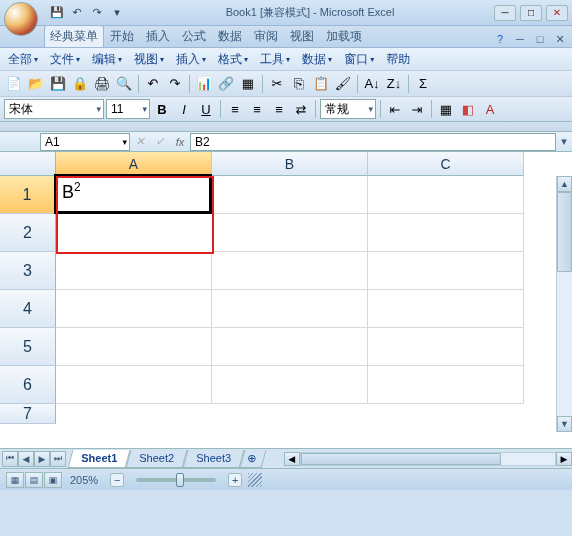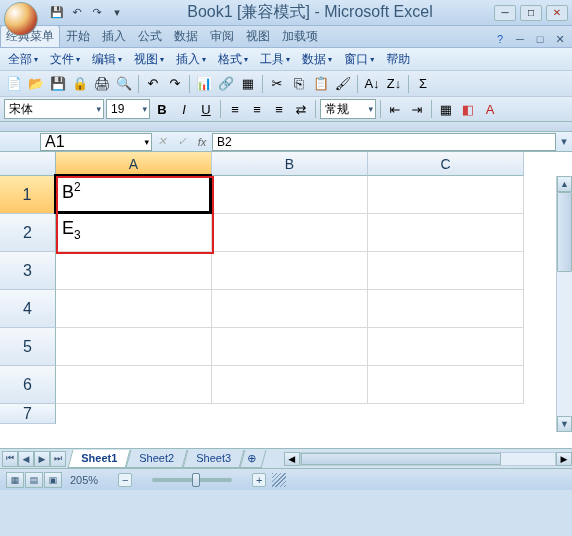--- a/index.html
+++ b/index.html
@@ -2,46 +2,46 @@
 <html><head>
 <meta charset="utf-8">
 <style>
   * { box-sizing: border-box; margin: 0; padding: 0; font-family: "Microsoft YaHei", "SimSun", sans-serif; }
   body { width: 572px; height: 536px; background: #cfe0f0; overflow: hidden; }
   
   .titlebar { height: 26px; background: linear-gradient(#d6e6f6,#bcd4ec); display: flex; align-items: center; padding: 0 4px; border-bottom: 1px solid #9db8d6; }
   .office-btn { width: 34px; height: 34px; border-radius: 50%; background: radial-gradient(circle at 30% 30%, #fff, #f0c070 40%, #c05030 70%, #3060a0); position: absolute; top: 2px; left: 4px; border: 1px solid #8aa; z-index: 10; }
   .qat { display:flex; gap:2px; align-items:center; margin-left:44px;}
   .qat-btn { width:18px; height:18px; display:flex; align-items:center; justify-content:center; font-size:11px; color:#345; }
-  .title-text { flex:1; text-align:center; font-size:16px; color:#3a5a7a; }
+  .title-text { flex:1; text-align:center; font-size:11px; color:#3a5a7a; }
   .win-ctrl { display:flex; gap:4px; }
   .win-btn { width:22px; height:16px; background:#d8e6f4; border:1px solid #9bb; display:flex; align-items:center; justify-content:center; font-size:10px; border-radius:2px;}
   
-  .ribbon-tabs { height: 22px; background: linear-gradient(#cfe0f0,#bcd4ec); display:flex; align-items:flex-end; gap:0px; border-bottom:1px solid #9db8d6;}
+  .ribbon-tabs { height: 22px; background: linear-gradient(#cfe0f0,#bcd4ec); display:flex; align-items:flex-end; padding-left:44px; gap:0px; border-bottom:1px solid #9db8d6;}
   .rtab { font-size:12px; padding:2px 5px; color:#3a5a7a; border:1px solid transparent; border-bottom:none;}
   .rtab.active { background:#e8f0fa; border-color:#9db8d6; border-radius:3px 3px 0 0;}
   .ribbon-help { margin-left:auto; display:flex; gap:4px; padding-right:4px; align-items:center;}
   .rh-btn { width:16px;height:16px; font-size:11px; display:flex; align-items:center; justify-content:center; color:#3a5a7a;}
   
   .menubar { height:22px; background:linear-gradient(#e8f2fb,#d6e6f4); display:flex; align-items:center; padding:0 4px; gap:4px;}
   .menu-item { font-size:12px; color:#15428b; padding:2px 4px; display:flex; align-items:center; gap:2px;}
   .menu-dd { font-size:8px; color:#15428b;}
   
   .toolbar { height:26px; background:linear-gradient(#e4eef8,#d0e0f0); display:flex; align-items:center; padding:0 4px; gap:2px; border-top:1px solid #bcd;}
   .tbtn { width:20px; height:20px; display:flex; align-items:center; justify-content:center; font-size:13px; border:1px solid transparent; border-radius:2px;}
   .tsep{ width:1px; height:18px; background:#9bb; margin:0 2px;}
   
   .format-bar { height:26px; background:linear-gradient(#e4eef8,#d0e0f0); display:flex; align-items:center; padding:0 4px; gap:2px; border-top:1px solid #bcd; border-bottom:1px solid #9bb;}
   .combo { height:20px; background:#fff; border:1px solid #8aa; font-size:12px; padding:0 16px 0 4px; position:relative; display:flex; align-items:center; min-width:40px;}
   .combo::after{content:"▾"; position:absolute; right:2px; font-size:9px; color:#3a5a7a;}
   
   .spacer-bar{height:10px; background:linear-gradient(#d4e3f2,#c6d8ea); border-bottom:1px solid #9bb;}
   
   .namebox-row { height:20px; background:linear-gradient(#e8f2fb,#d6e6f4); display:flex; align-items:center; border-bottom:1px solid #9bb;}
-  .namebox { width:112px; height:18px; background:#fff; border:1px solid #8aa; font-size:16px; padding:0 4px; margin-left:40px; position:relative; display:flex; align-items:center;}
+  .namebox { width:90px; height:18px; background:#fff; border:1px solid #8aa; font-size:12px; padding:0 4px; margin-left:40px; position:relative; display:flex; align-items:center;}
   .namebox::after{content:"▾"; position:absolute; right:2px; font-size:9px;}
   .fx-btn { width:20px; font-size:11px; font-style:italic; color:#666; text-align:center;}
   .formula-input { flex:1; height:18px; background:#fff; border:1px solid #8aa; font-size:12px; padding:0 4px; display:flex; align-items:center;}
   .fx-expand{width:16px; text-align:center; font-size:11px; color:#3a5a7a;}
   
   .grid-area { position:relative; height:296px; background:#fff; overflow:hidden;}
   .grid-corner{position:absolute; left:0; top:0; width:56px; height:24px; background:linear-gradient(#f4f8fc,#dce8f4); border-right:1px solid #9bb; border-bottom:1px solid #9bb;}
   .col-headers{position:absolute; left:56px; top:0; right:16px; height:24px; display:flex;}
   .col-h{width:156px; background:linear-gradient(#f4f8fc,#dce8f4); border-right:1px solid #bcd; border-bottom:1px solid #9bb; text-align:center; font-size:14px; color:#1a3a5a; line-height:24px;}
   .col-h.sel{background:linear-gradient(#ffe8a8,#ffc868); border-bottom:2px solid #e08020;}
@@ -67,21 +67,21 @@
   .sheet-tab.active{background:#fff; font-weight:bold;}
   .tabs-scroll{flex:1; margin-left:20px; display:flex; align-items:center;}
   .hs-btn{width:16px; height:14px; background:linear-gradient(#e8f2fb,#c8daea); border:1px solid #9bb; font-size:9px; text-align:center; line-height:12px;}
   .hs-track{flex:1; height:14px; background:#e4eef8; border:1px solid #bcd; position:relative;}
   .hs-thumb{position:absolute; left:0; top:0; bottom:0; width:200px; background:linear-gradient(#d8e6f4,#c0d4e8); border:1px solid #9bb;}
   
   .statusbar{height:22px; background:linear-gradient(#d4e3f2,#bcd4ec); display:flex; align-items:center; padding:0 6px; font-size:11px; color:#3a5a7a; border-top:1px solid #9bb;}
   .status-left{flex:1;}
   .view-btns{display:flex; gap:1px; margin-right:8px;}
   .view-btn{width:18px; height:16px; background:linear-gradient(#e8f2fb,#c8daea); border:1px solid #9bb; font-size:9px; display:flex; align-items:center; justify-content:center;}
-  .zoom{display:flex; align-items:center; gap:20px;}
+  .zoom{display:flex; align-items:center; gap:12px;}
   .zoom-btn{width:14px; height:14px; border:1px solid #9bb; background:#e8f2fb; text-align:center; line-height:12px; border-radius:2px;}
   .zoom-slider{width:80px; height:4px; background:#9bb; position:relative; border-radius:2px;}
   .zoom-handle{position:absolute; width:8px; height:14px; background:linear-gradient(#e8f2fb,#c8daea); border:1px solid #689; top:-5px; left:50%; border-radius:2px;}
   .resize-grip{width:14px; height:14px; margin-left:6px; background:repeating-linear-gradient(135deg,#7a98b6 0 1px,transparent 1px 3px);}
 </style>
 </head>
 <body>
 
 <div class="office-btn"></div>
 
@@ -183,21 +183,21 @@
   <div class="tbtn">Z↓</div>
   <div class="tsep"></div>
   <div class="tbtn">Σ</div>
 </div>
 
 <div class="format-bar">
   <div class="combo" style="width:100px">
       <span>宋体</span>
     </div>
   <div class="combo" style="width:44px">
-      <span>19</span>
+      <span>11</span>
     </div>
   <div class="tbtn">
       <b>B</b>
     </div>
   <div class="tbtn">
       <i>I</i>
     </div>
   <div class="tbtn">
       <u>U</u>
     </div>
@@ -246,23 +246,20 @@
     <div class="row-h">2</div>
     <div class="row-h">3</div>
     <div class="row-h">4</div>
     <div class="row-h">5</div>
     <div class="row-h">6</div>
     <div class="row-h" style="height:20px; line-height:20px">7</div>
   </div>
   <div class="cells">
     <div class="cell" style="left:0;top:0;width:156px;height:38px">
       <span>B</span><span class="sup">2</span>
-    </div>
-    <div class="cell" style="left:0;top:38px;width:156px;height:38px">
-      <span>E</span><span class="sub">3</span>
     </div>
     <div class="cell" style="left:156px;top:0;width:156px;height:38px"></div>
     <div class="cell" style="left:312px;top:0;width:156px;height:38px"></div>
     <div class="cell" style="left:156px;top:38px;width:156px;height:38px"></div>
     <div class="cell" style="left:312px;top:38px;width:156px;height:38px"></div>
     <div class="cell" style="left:0;top:76px;width:156px;height:38px"></div>
     <div class="cell" style="left:156px;top:76px;width:156px;height:38px"></div>
     <div class="cell" style="left:312px;top:76px;width:156px;height:38px"></div>
     <div class="cell" style="left:0;top:114px;width:156px;height:38px"></div>
     <div class="cell" style="left:156px;top:114px;width:156px;height:38px"></div>

